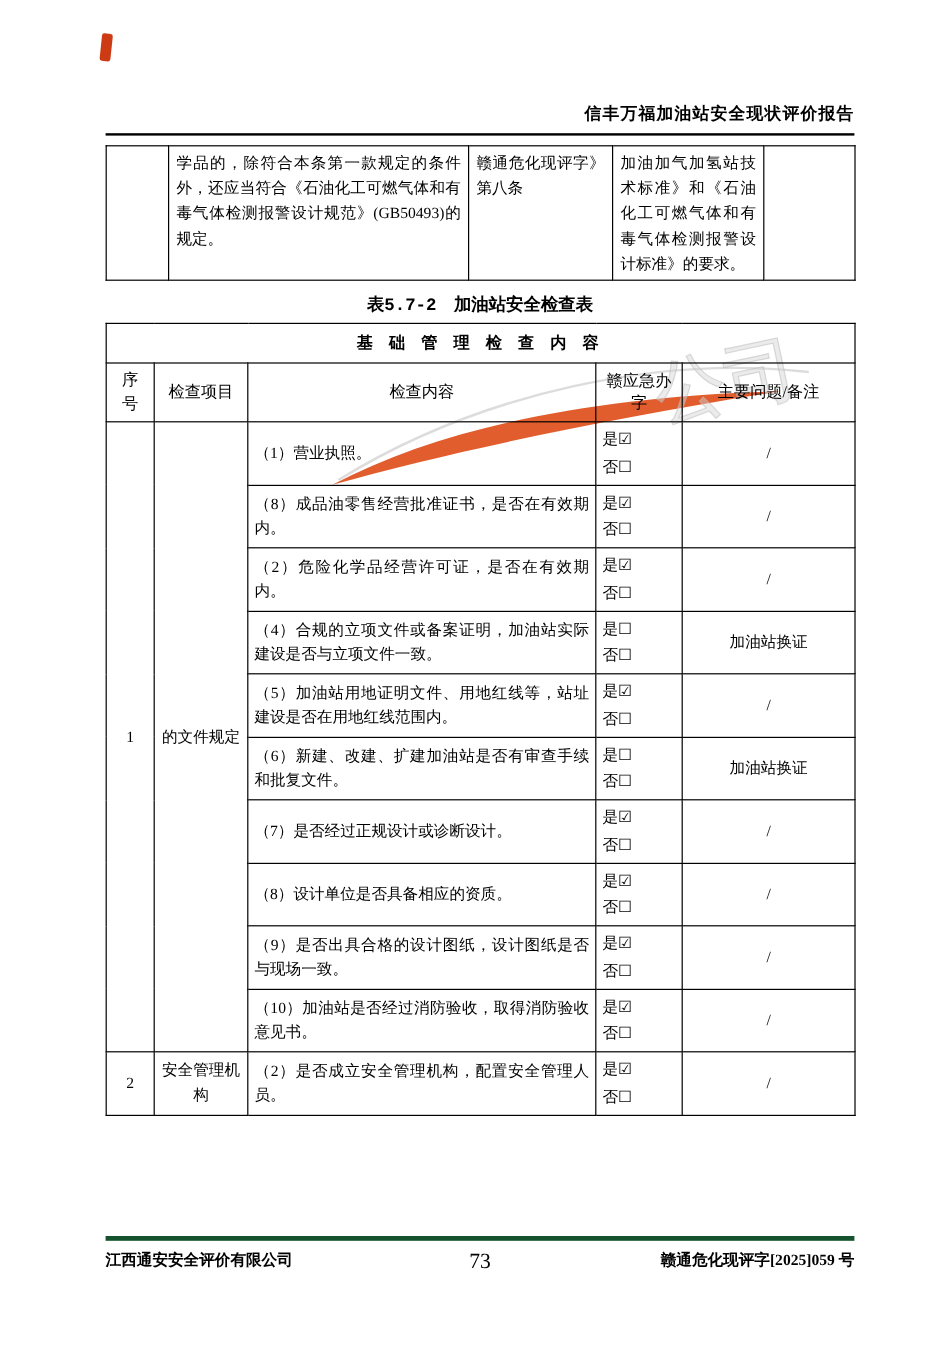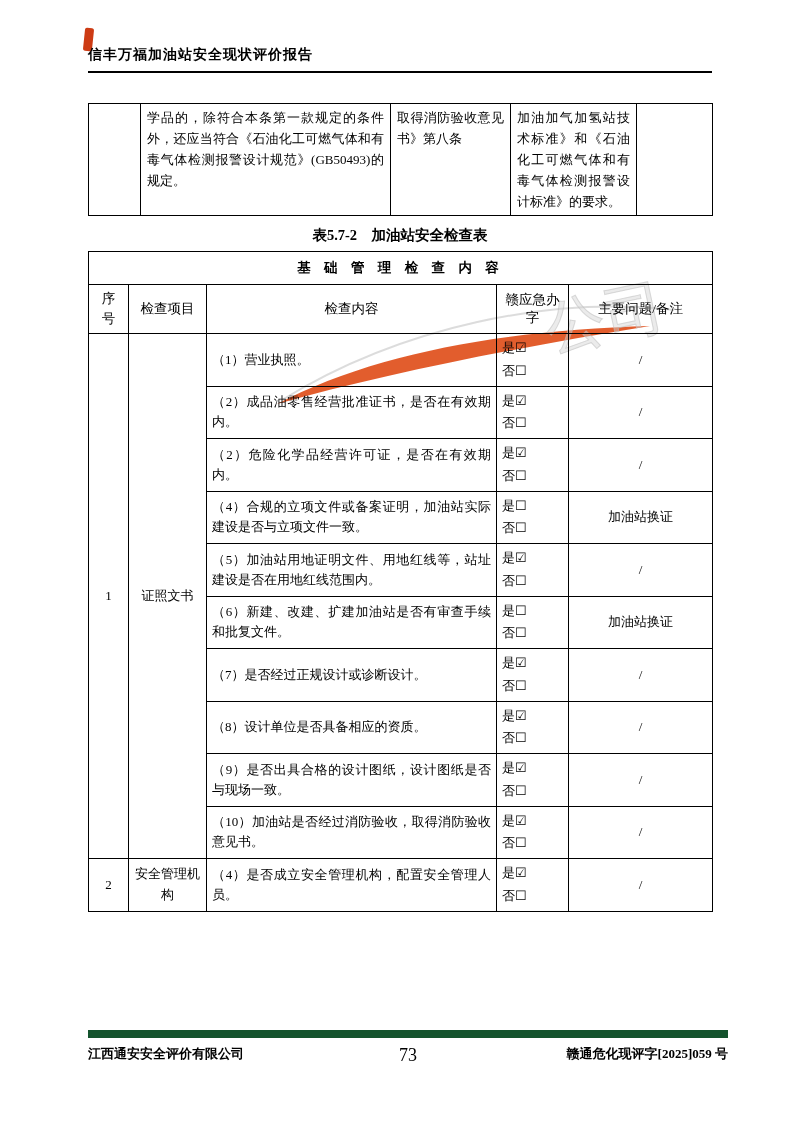--- a/index.html
+++ b/index.html
@@ -12,52 +12,52 @@
     overflow: hidden;
   }
   .content { position: relative; z-index: 2; padding: 46px 81px 0 88px; }
 
   
   .watermark { position: absolute; left: 252px; top: 268px; z-index: 1; pointer-events: none; }
   .red-mark { position: absolute; left: 84px; top: 28px; width: 9px; height: 23px;
               background: #cd3b14; border-radius: 2px; transform: rotate(6deg); z-index: 1; }
 
   .doc-header {
-    text-align: left; font-size: 14px; font-weight: bold; letter-spacing: 1px;
-    padding-bottom: 7px; border-bottom: 2px solid #000;
+    text-align: right; font-size: 14px; font-weight: bold; letter-spacing: 1px;
+    padding-bottom: 7px; border-bottom: 2px solid #000; margin-top: 40px;
   }
 
   table { border-collapse: collapse; width: 100%; table-layout: fixed; }
 
-  .top-table { margin-top: 30px; font-size: 13px; border: 1.5px solid #000; }
+  .top-table { margin-top: 8px; font-size: 13px; border: 1.5px solid #000; }
   .top-table td { border: 1px solid #000; vertical-align: top; padding: 3px 6px;
                   line-height: 1.62; text-align: justify; }
 
   .para { font-size: 16px; line-height: 2.05; text-align: justify; text-indent: 2.2em; }
   .p1 { margin: 11px 0 0 0; }
   .p2 { margin: 0; }
 
-  .caption { text-align: center; font-weight: bold; font-size: 14.5px; margin: 10px 0 6px; }
+  .caption { text-align: center; font-weight: bold; font-size: 14.5px; margin: 10px 0 6px; font-family: Liberation Mono, monospace; }
 
   .main-table { font-size: 13px; border: 1.5px solid #000; }
   .main-table th, .main-table td { border: 1px solid #000; padding: 3px 5px; vertical-align: middle; }
   .section-header { font-weight: bold; font-size: 13.5px; letter-spacing: 5px;
                     height: 26px; text-align: center; padding: 2px; margin-top: 40px; }
   .col-head th { height: 42px; font-weight: normal; text-align: center; font-size: 13.5px; }
   .narrow-wrap { display: inline-block; width: 1.1em; word-break: break-all; line-height: 1.5; }
   .c-no { text-align: center; }
   .c-project { text-align: center; line-height: 1.6; padding: 3px 8px; }
   .c-content { text-align: justify; line-height: 1.55; padding: 5px 7px; }
   .c-result { padding-left: 12px; }
   .cb { line-height: 1.75; }
   .c-remark { text-align: center; }
   .main-table tbody tr { height: 47px; }
 
-  .doc-footer { position: absolute; left: 88px; right: 65px; top: 1030px;
-                border-top: 8px solid #14532d; padding-top: 7px; z-index: 2; text-align: right; }
+  .doc-footer { position: absolute; left: 88px; right: 81px; top: 1030px;
+                border-top: 4px solid #14532d; padding-top: 7px; z-index: 2; text-align: right; }
   .footer-row { position: relative; font-size: 13px; font-weight: bold;
                 display: flex; justify-content: space-between; }
   .footer-page { position: absolute; left: 50%; transform: translateX(-50%);
                  font-weight: normal; font-size: 18px; }
 </style>
 </head>
 <body>
 
 <div class="red-mark"></div>
 
@@ -76,21 +76,21 @@
       <col style="width:52px">
         <col style="width:250px">
         <col style="width:120px">
       <col style="width:126px">
         <col style="width:76px">
     </colgroup>
     <tbody>
       <tr>
         <td></td>
         <td>学品的，除符合本条第一款规定的条件外，还应当符合《石油化工可燃气体和有毒气体检测报警设计规范》(GB50493)的规定。</td>
-        <td>取得消防验收意见书》第八条</td>
+        <td>赣通危化现评字》第八条</td>
         <td>加油加气加氢站技术标准》和《石油化工可燃气体和有毒气体检测报警设计标准》的要求。</td>
         <td></td>
       </tr>
     </tbody>
   </table>
 
 
   <div class="caption">表5.7-2　加油站安全检查表</div>
 
   <table class="main-table">
@@ -111,30 +111,30 @@
         </th>
         <th>检查项目</th>
         <th>检查内容</th>
         <th>赣应急办字</th>
         <th>主要问题/备注</th>
       </tr>
     </thead>
     <tbody>
         <tr>
           <td rowspan="10" class="c-no">1</td>
-          <td rowspan="10" class="c-project">证照文书</td>
+          <td rowspan="10" class="c-project">的文件规定</td>
           <td class="c-content">（1）营业执照。</td>
           <td class="c-result">
             <div class="cb">是☑</div>
             <div class="cb">否☐</div>
           </td>
           <td class="c-remark">/</td>
         </tr>
         <tr>
-          <td class="c-content">（2）成品油零售经营批准证书，是否在有效期内。</td>
+          <td class="c-content">（8）成品油零售经营批准证书，是否在有效期内。</td>
           <td class="c-result">
             <div class="cb">是☑</div>
             <div class="cb">否☐</div>
           </td>
           <td class="c-remark">/</td>
         </tr>
         <tr>
           <td class="c-content">（2）危险化学品经营许可证，是否在有效期内。</td>
           <td class="c-result">
             <div class="cb">是☑</div>
@@ -194,21 +194,21 @@
           <td class="c-content">（10）加油站是否经过消防验收，取得消防验收意见书。</td>
           <td class="c-result">
             <div class="cb">是☑</div>
             <div class="cb">否☐</div>
           </td>
           <td class="c-remark">/</td>
         </tr>
         <tr>
           <td rowspan="1" class="c-no">2</td>
           <td rowspan="1" class="c-project">安全管理机构</td>
-          <td class="c-content">（4）是否成立安全管理机构，配置安全管理人员。</td>
+          <td class="c-content">（2）是否成立安全管理机构，配置安全管理人员。</td>
           <td class="c-result">
             <div class="cb">是☑</div>
             <div class="cb">否☐</div>
           </td>
           <td class="c-remark">/</td>
         </tr>
       </tbody>
   </table>
 
 </div>

